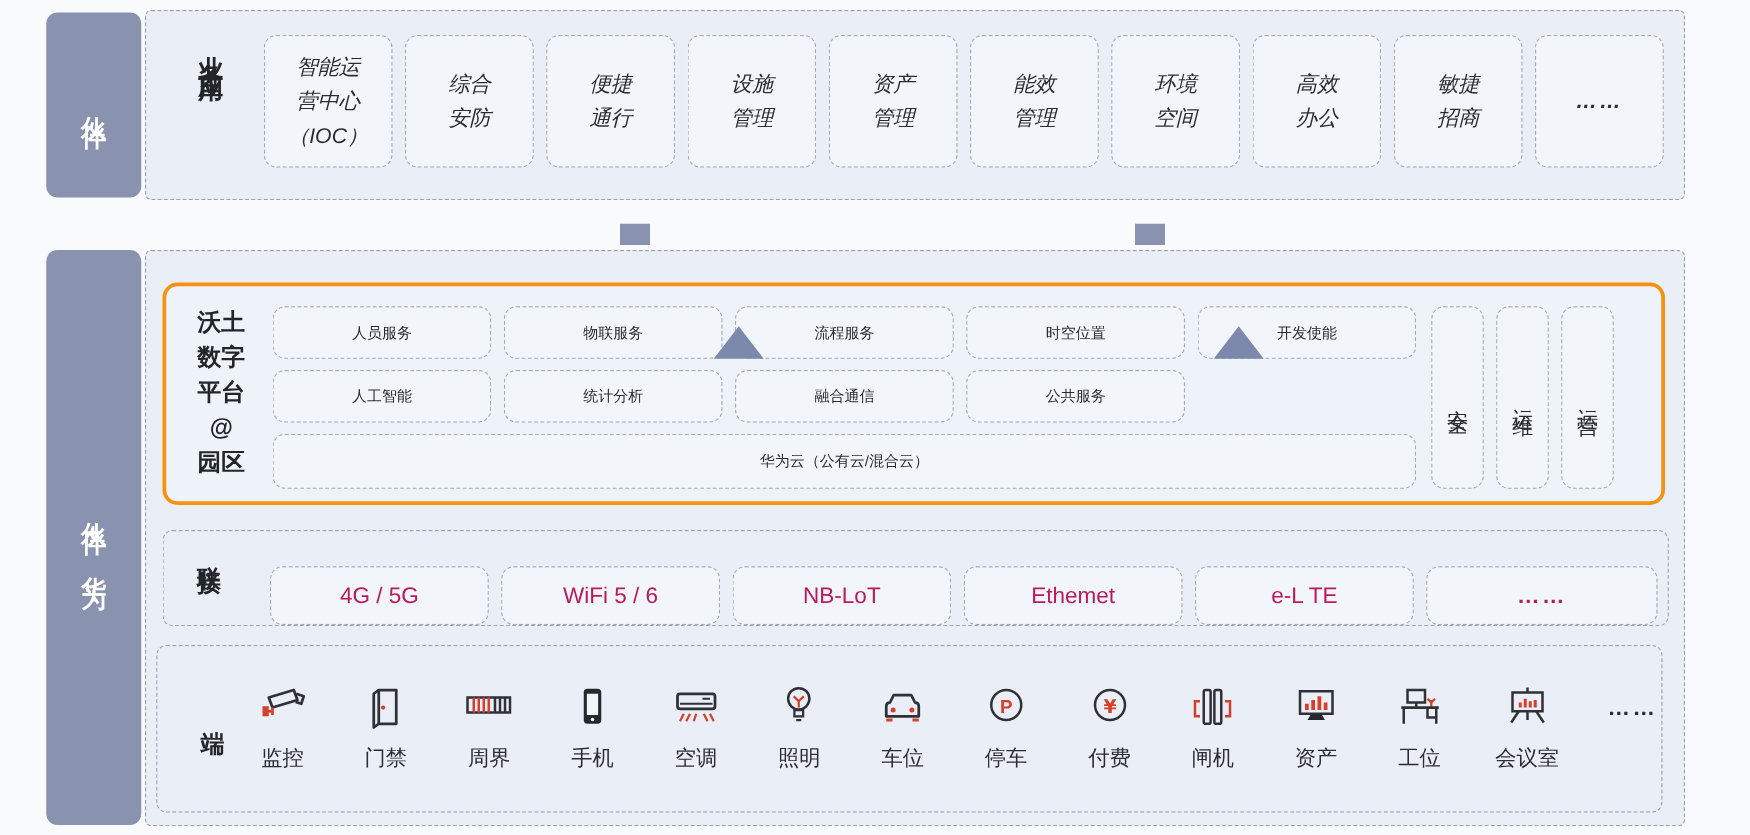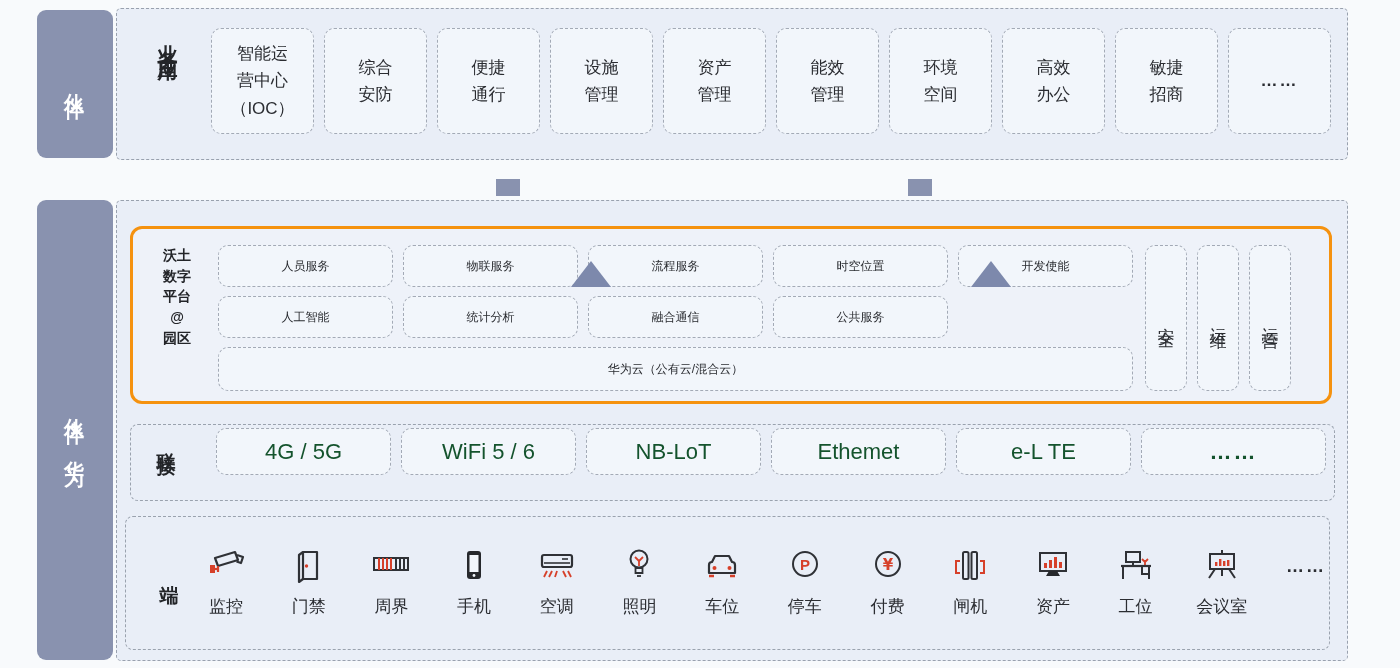--- a/index.html
+++ b/index.html
@@ -18,40 +18,40 @@
 
   .panel{position:absolute;background:var(--panel);border:1px dashed #99a1ae;border-radius:5px;}
 
   .vlabel{writing-mode:vertical-rl;text-orientation:upright;font-weight:700;font-size:20px;
     color:#232529;letter-spacing:6px;}
 
   .dashbox{border:1.5px dashed var(--dash);border-radius:10px;background:var(--boxbg);
     display:flex;align-items:center;justify-content:center;text-align:center;}
 
   
-  .apps-row{position:absolute;left:94px;top:19px;display:flex;gap:10px;}
+  .apps-row{position:absolute;left:94px;top:19px;display:flex;gap:10px;font-style:italic;}
   .app-box{width:103px;height:106px;font-size:17px;line-height:1.6;white-space:pre-line;color:var(--txt);}
 
   .sq{position:absolute;width:24px;height:17px;background:var(--blue);}
 
   
   .platform{position:absolute;left:130px;top:226px;width:1202px;height:178px;
     border:3px solid var(--orange);border-radius:12px;background:#eef2f9;}
   .plat-label{position:absolute;left:12px;top:16px;width:64px;text-align:center;font-weight:700;
-    font-size:14px;line-height:1.48;white-space:pre-line;color:#232529;}
+    font-size:19px;line-height:1.48;white-space:pre-line;color:#232529;}
   .pbox{position:absolute;height:42px;width:175px;font-size:12px;}
   .pillar{position:absolute;top:16px;width:42px;height:146px;}
   .pillar .vtext2{writing-mode:vertical-rl;text-orientation:upright;font-size:17px;letter-spacing:4px;color:var(--txt);}
   .tri{position:absolute;width:0;height:0;border-left:20px solid transparent;
     border-right:20px solid transparent;border-bottom:26px solid #7d89ac;}
 
   
   .connect{position:absolute;left:130px;top:424px;width:1205px;height:77px;
     border:1.5px dashed #9aa2ae;border-radius:8px;background:var(--panel);}
-  .cbox{position:absolute;top:3px;height:47px;width:175px;font-size:22px;color:#14532d;}
+  .cbox{position:absolute;top:28px;height:47px;width:175px;font-size:18px;color:#be185d;}
 
   
   .endpoints{position:absolute;left:125px;top:516px;width:1205px;height:134px;
     border:1.5px dashed #9aa2ae;border-radius:8px;background:var(--panel);}
   .devices{position:absolute;left:78px;top:24px;width:1122px;display:flex;justify-content:space-between;}
   .device{display:flex;flex-direction:column;align-items:center;}
   .dev-icon{height:50px;display:flex;align-items:center;justify-content:center;}
   .dev-label{font-size:17px;color:#2b2d32;white-space:nowrap;margin-top:4px;}
   .ellipsis{font-weight:700;letter-spacing:2px;}
   .dev-more{height:50px;display:flex;align-items:center;font-weight:700;font-size:18px;color:#2b2d32;letter-spacing:2px;}

